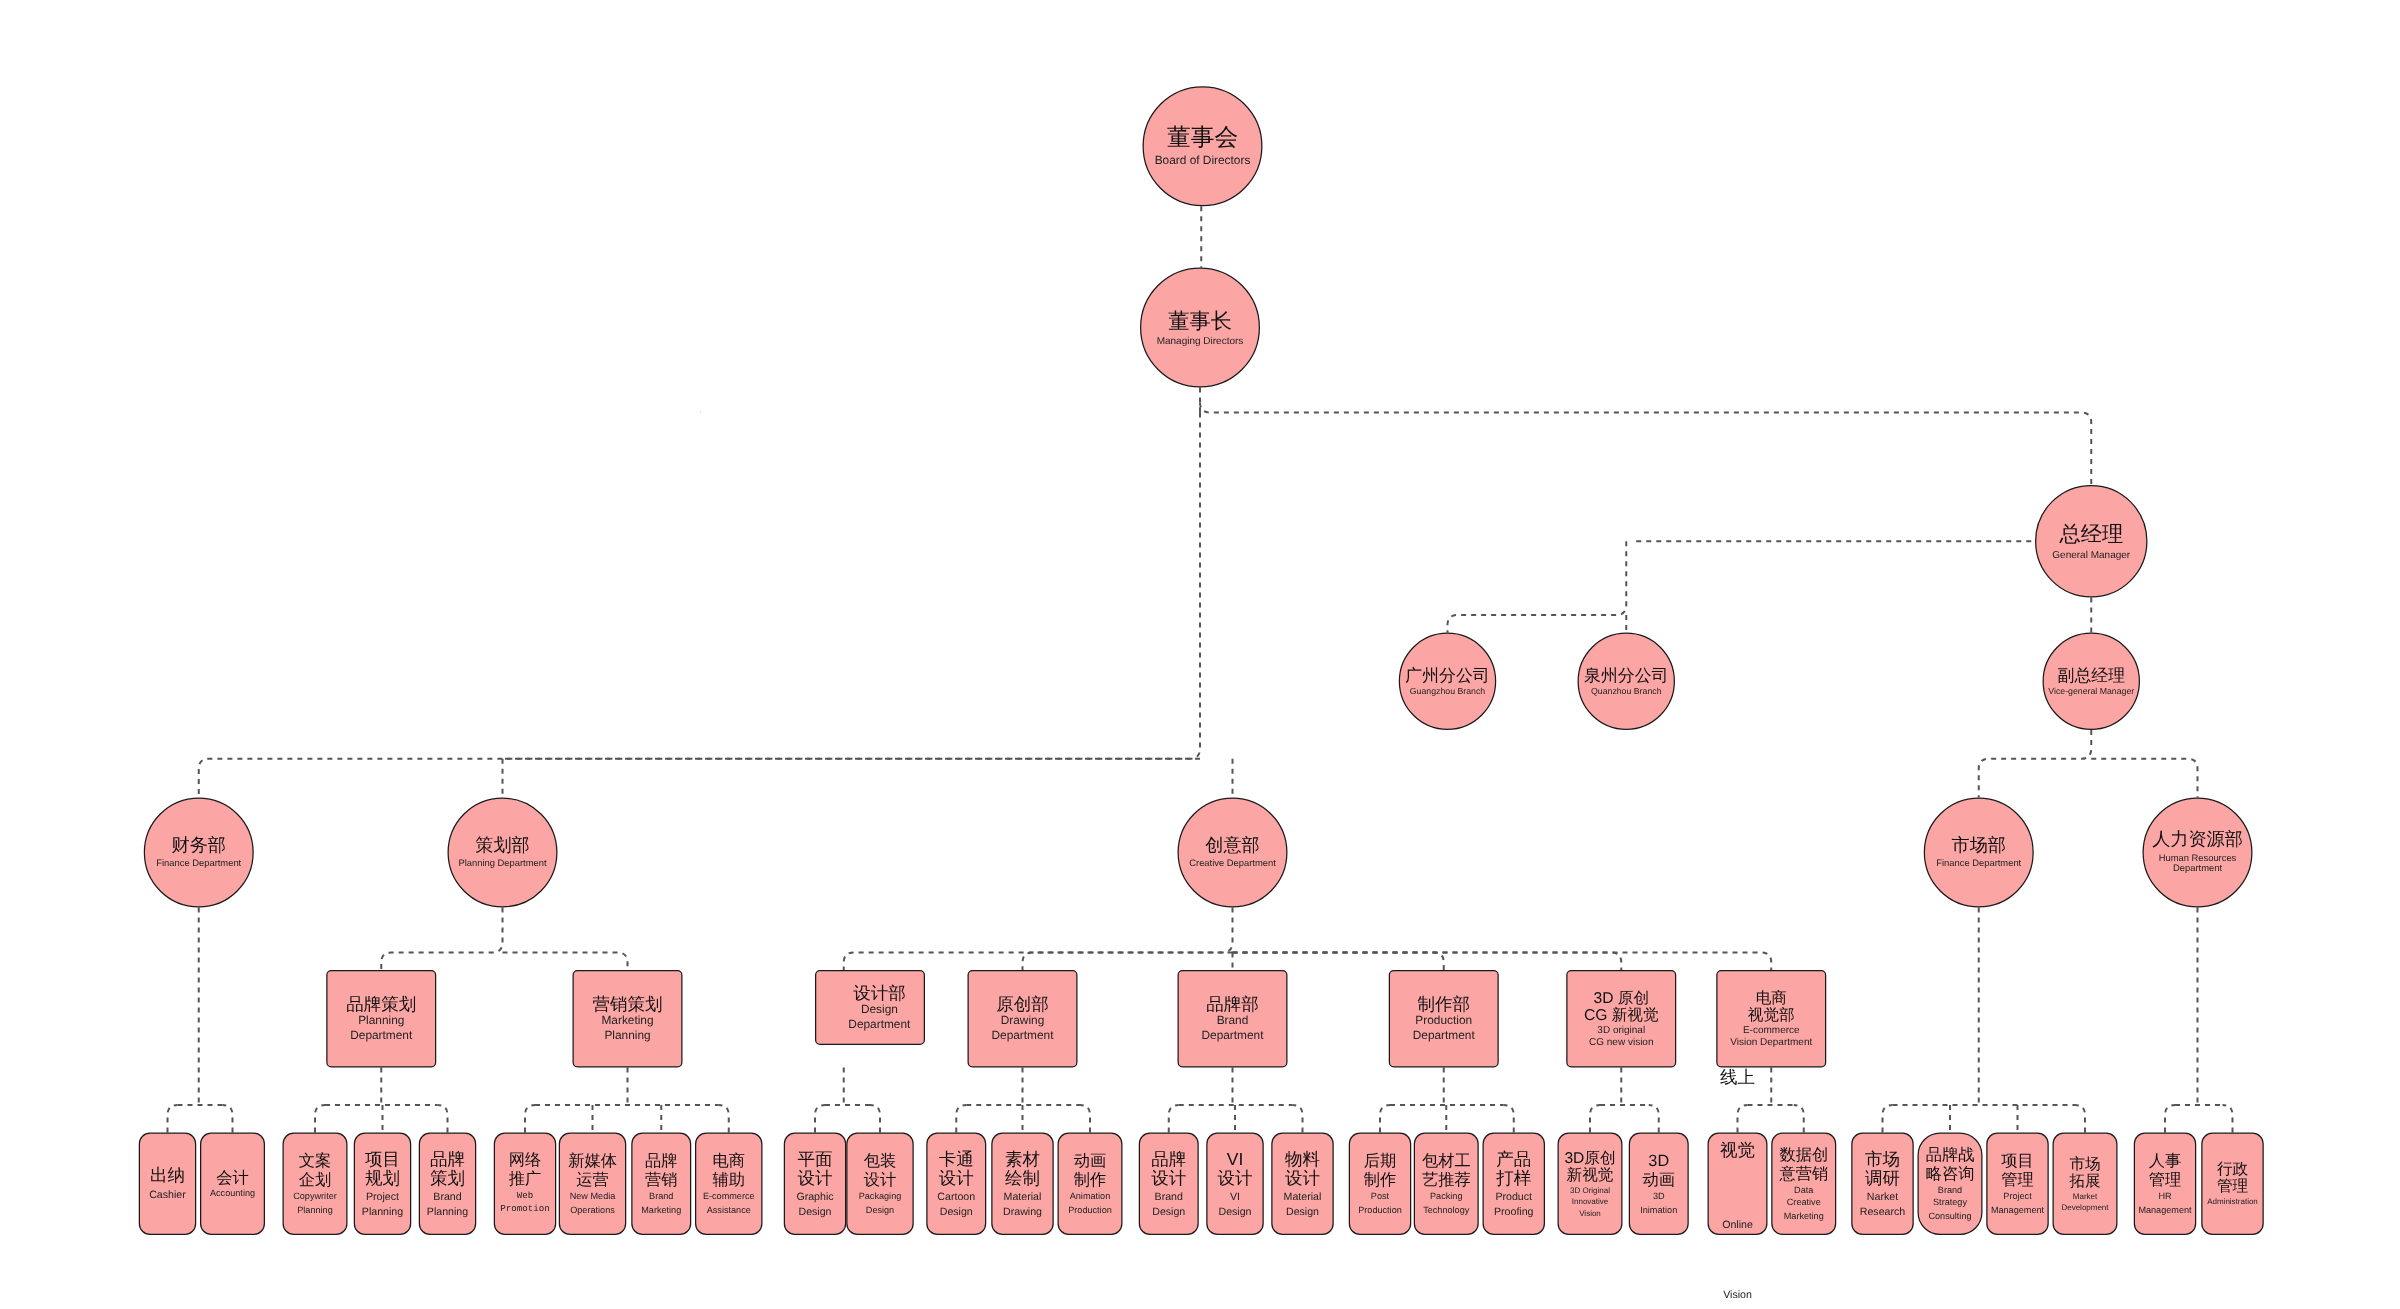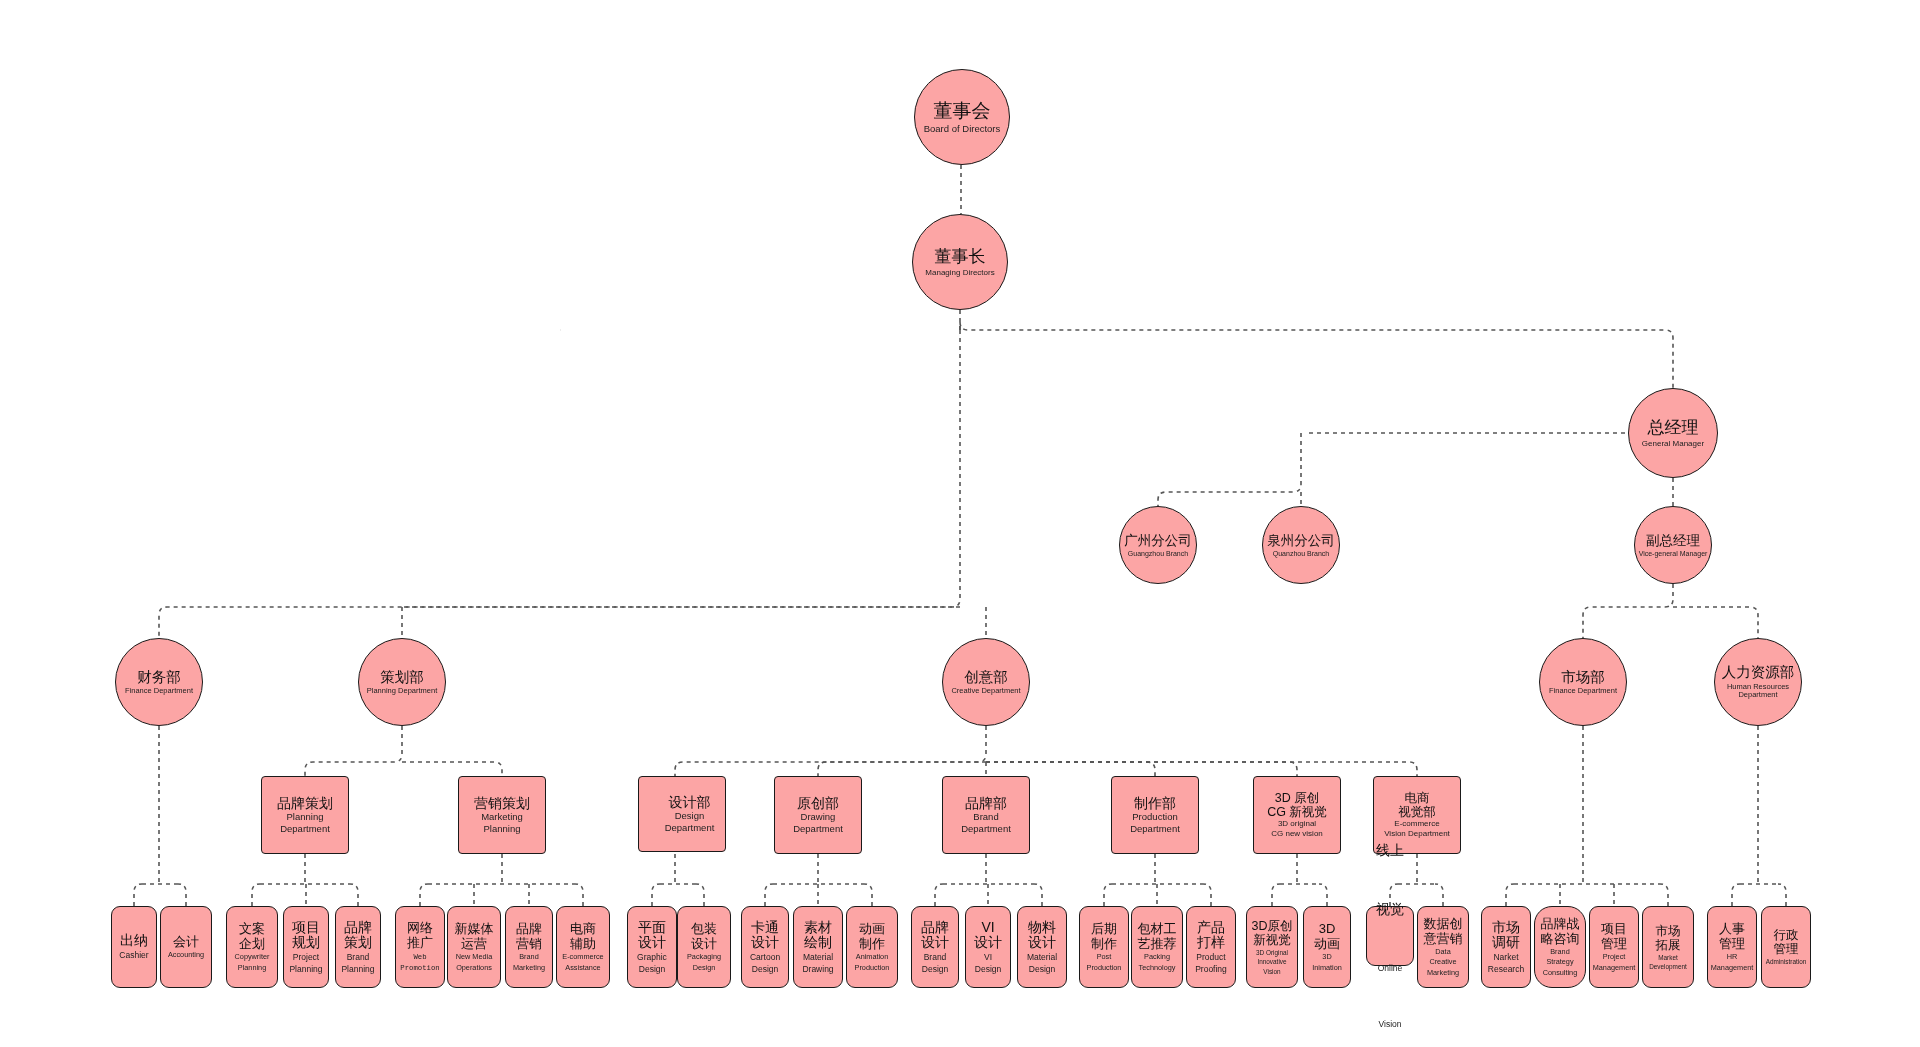--- a/index.html
+++ b/index.html
@@ -161,21 +161,21 @@
       <div class="node rbox t-sub" style="left: 261px; top: 776px; width: 88px; height: 78px;">
         <span class="cn">品牌策划</span>
         <span class="en">Planning</span>
         <span class="en">Department</span>
       </div>
       <div class="node rbox t-sub" style="left: 458px; top: 776px; width: 88px; height: 78px;">
         <span class="cn">营销策划</span>
         <span class="en">Marketing</span>
         <span class="en">Planning</span>
       </div>
-      <div class="node rbox t-sub" style="left: 638px; top: 776px; width: 88px; height: 76px; padding-left: 15px;">
+      <div class="node rbox t-sub" style="left: 652px; top: 776px; width: 88px; height: 60px; padding-left: 15px;">
         <span class="cn">设计部</span>
         <span class="en">Design</span>
         <span class="en">Department</span>
       </div>
       <div class="node rbox t-sub" style="left: 774px; top: 776px; width: 88px; height: 78px;">
         <span class="cn">原创部</span>
         <span class="en">Drawing</span>
         <span class="en">Department</span>
       </div>
       <div class="node rbox t-sub" style="left: 942px; top: 776px; width: 88px; height: 78px;">
@@ -322,21 +322,21 @@
         <span class="en">3D Original</span>
         <span class="en">Innovative</span>
         <span class="en">Vision</span>
       </div>
       <div class="node leaf t-leaf narrow" style="left: 1303px; top: 906px; width: 48px; height: 82px;">
         <span class="cn">3D</span>
         <span class="cn">动画</span>
         <span class="en">3D</span>
         <span class="en">Inimation</span>
       </div>
-      <div class="node leaf t-leaf" style="left: 1366px; top: 906px; width: 48px; height: 60px; gap: 44px;">
+      <div class="node leaf t-leaf" style="left: 1366px; top: 906px; width: 48px; height: 82px; gap: 44px;">
         <span class="cn">线上</span>
         <span class="cn">视觉</span>
         <span class="en">Online</span>
         <span class="en">Vision</span>
       </div>
       <div class="node leaf t-leaf narrow" style="left: 1417px; top: 906px; width: 52px; height: 82px;">
         <span class="cn">数据创</span>
         <span class="cn">意营销</span>
         <span class="en">Data</span>
         <span class="en">Creative</span>

